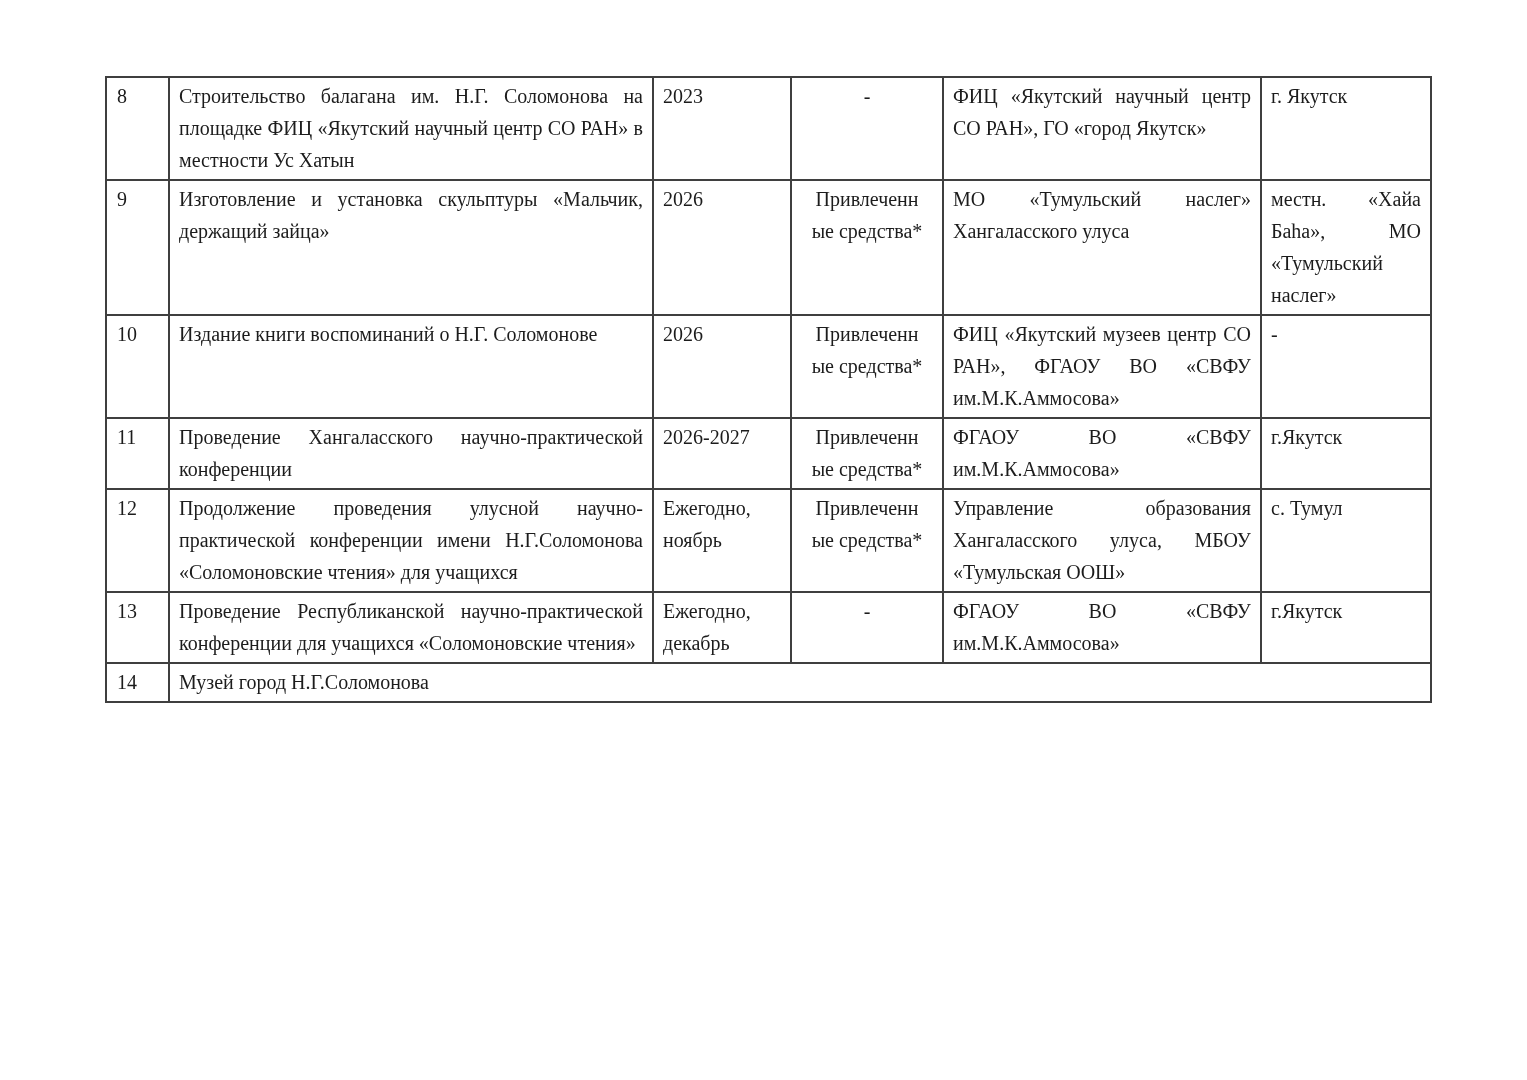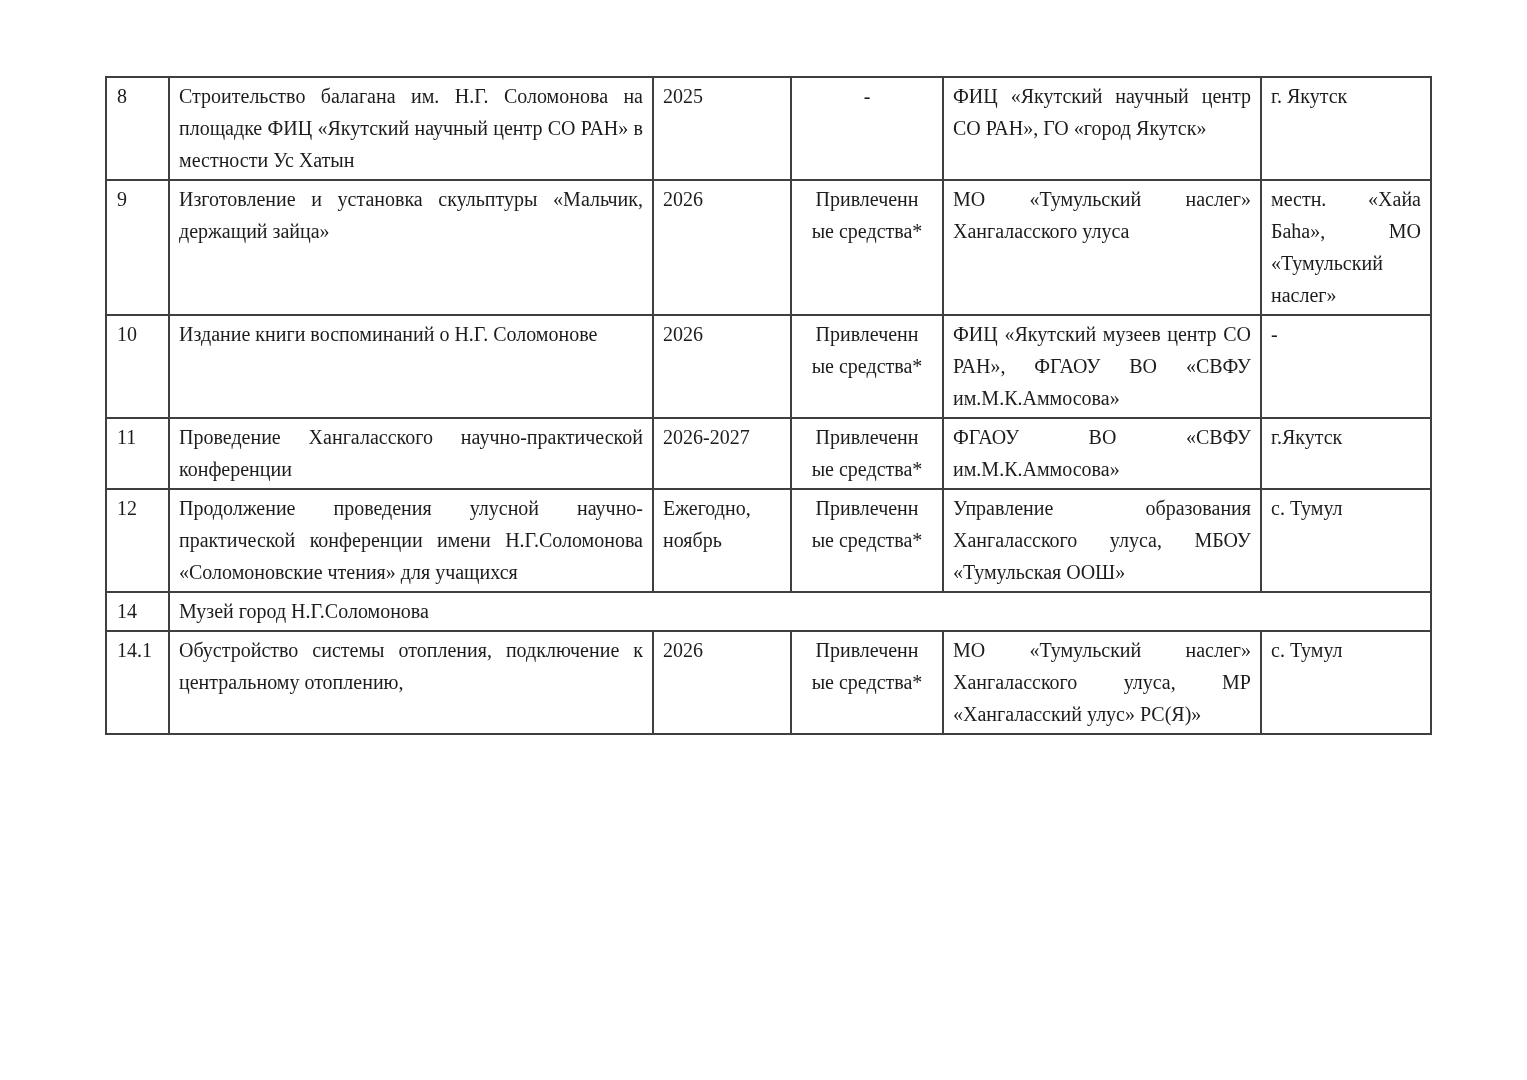--- a/index.html
+++ b/index.html
@@ -67,21 +67,21 @@
         <col class="c2">
         <col class="c3">
         <col class="c4">
         <col class="c5">
         <col class="c6">
     </colgroup>
     <tbody id="table-body">
   <tr>
     <td class="c-num">8</td>
     <td class="c-act">Строительство балагана им. Н.Г. Соломонова на площадке ФИЦ «Якутский научный центр СО РАН» в местности Ус Хатын</td>
-    <td class="c-per">2025</td>
+    <td class="c-per">2023</td>
     <td class="c-fund center">-</td>
     <td class="c-resp">ФИЦ «Якутский научный центр СО РАН», ГО «город Якутск»</td>
     <td class="c-loc">г. Якутск</td>
   </tr>
 
   <tr>
     <td class="c-num">9</td>
     <td class="c-act">Изготовление и установка скульптуры «Мальчик, держащий зайца»</td>
     <td class="c-per">2026</td>
     <td class="c-fund">Привлеченн
@@ -113,31 +113,30 @@
   <tr>
     <td class="c-num">12</td>
     <td class="c-act">Продолжение проведения улусной научно-практической конференции имени Н.Г.Соломонова «Соломоновские чтения» для учащихся</td>
     <td class="c-per">Ежегодно, ноябрь</td>
     <td class="c-fund">Привлеченн
 ые средства*</td>
     <td class="c-resp">Управление образования Хангаласского улуса, МБОУ «Тумульская ООШ»</td>
     <td class="c-loc">с. Тумул</td>
   </tr>
 
+  <tr>
+    <td class="c-num">13</td>
+    <td class="c-act">Проведение Республиканской научно-практической конференции для учащихся «Соломоновские чтения»</td>
+    <td class="c-per">Ежегодно, декабрь</td>
+    <td class="c-fund">-</td>
+    <td class="c-resp">ФГАОУ ВО «СВФУ им.М.К.Аммосова»</td>
+    <td class="c-loc">г.Якутск</td>
+  </tr>
 
   <tr>
     <td class="c-num">14</td>
     <td class="c-section" colspan="5">Музей город Н.Г.Соломонова</td>
   </tr>
 
-  <tr>
-    <td class="c-num">14.1</td>
-    <td class="c-act">Обустройство системы отопления, подключение к центральному отоплению,</td>
-    <td class="c-per">2026</td>
-    <td class="c-fund">Привлеченн
-ые средства*</td>
-    <td class="c-resp">МО «Тумульский наслег» Хангаласского улуса, МР «Хангаласский улус» РС(Я)»</td>
-    <td class="c-loc">с. Тумул</td>
-  </tr>
 
 </tbody>
   </table>
 </div>
 
 </body></html>

